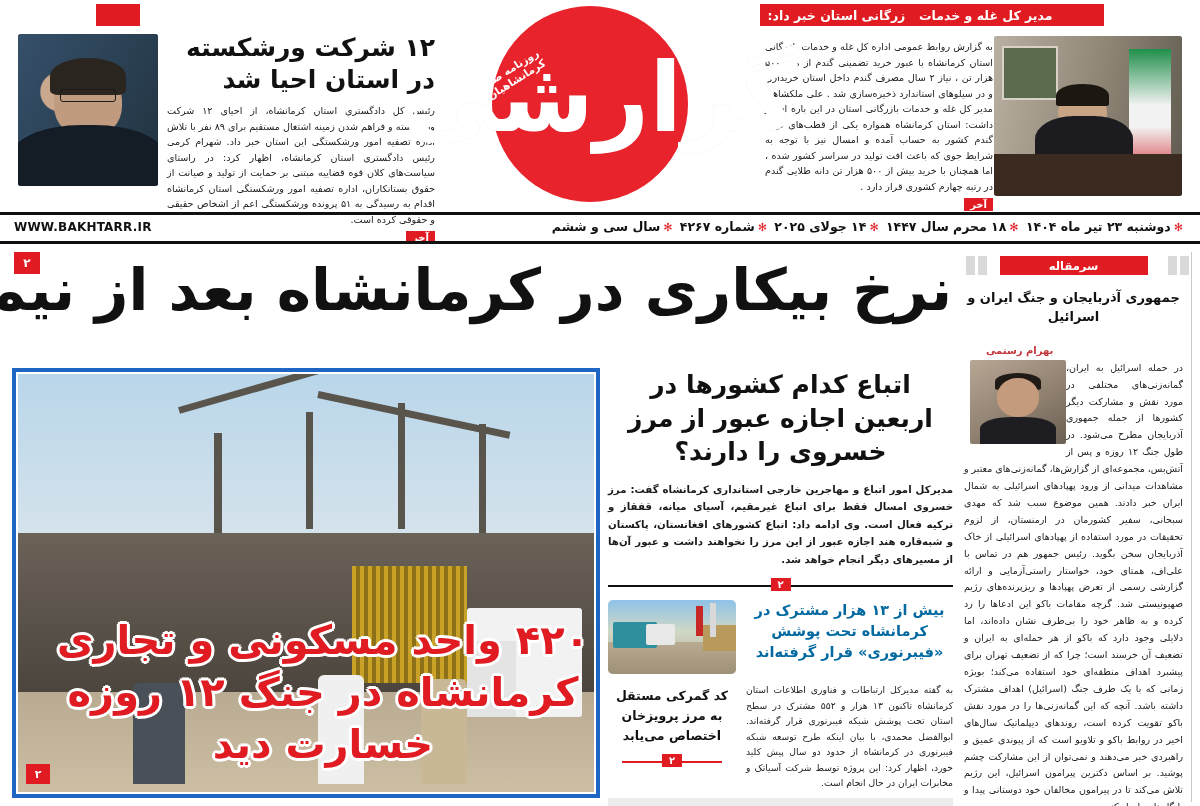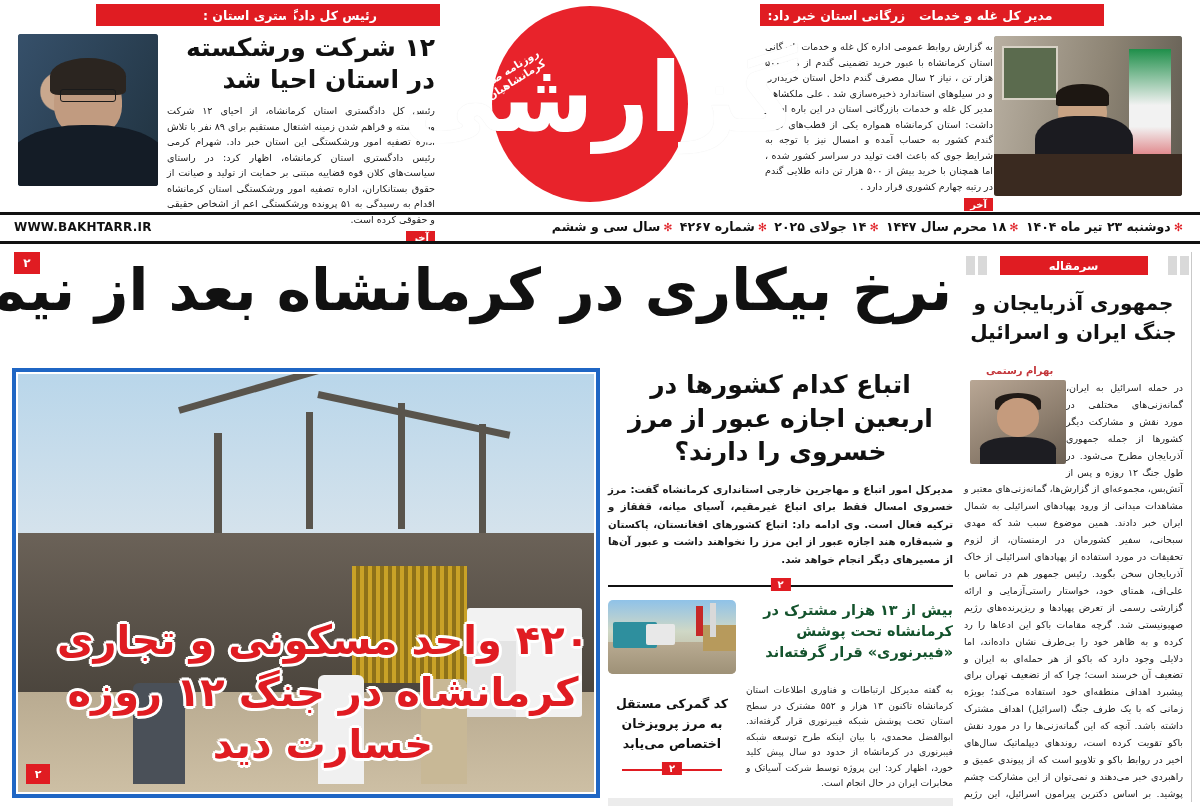--- a/index.html
+++ b/index.html
@@ -137,21 +137,21 @@
   .sarmaghale-badge{
     width:148px; height:19px; margin:4px auto 0 auto;
     background:#e01c22; color:#fff; font-size:11.5px; font-weight:bold;
     display:flex; align-items:center; justify-content:center; direction:rtl;
   }
   .sb-deco { position:absolute; top:4px; width:9px; height:19px; background:#d9d9d9; }
   .sb-deco.a{ right:2px; } .sb-deco.b{ right:14px; }
   .sb-deco.c{ left:2px; }  .sb-deco.d{ left:14px; }
 
   .sb-title{
-    margin-top:14px; font-size:20px; font-weight:bold; line-height:1.45;
+    margin-top:14px; font-size:13px; font-weight:bold; line-height:1.45;
     text-align:center; color:#111; direction:rtl;
   }
   .sb-author{
     margin-top:18px; text-align:left; padding-left:22px;
     font-size:10px; font-weight:bold; color:#c4363b; direction:rtl;
   }
   .sb-authorphoto{
     float:left; width:96px; height:84px; margin:4px 0 4px 6px;
     background:linear-gradient(150deg,#b9a795 0%,#8c7d6d 60%,#6a5f53 100%);
     position:relative; overflow:hidden; border-radius:2px;
@@ -184,22 +184,22 @@
   .pagebreak .num{
     position:absolute; left:50%; top:0; transform:translateX(-50%);
     background:#e01c22; color:#fff; font-size:10px; font-weight:bold;
     padding:1px 7px;
   }
 
   .two-up { display:flex; gap:10px; direction:rtl; }
   .tu-text { flex:1 1 auto; }
   .tu-side { width:128px; flex:0 0 128px; }
   .tu-title{
-    font-size:14.5px; font-weight:bold; line-height:1.45; 
-    color:#14532d; direction:rtl;
+    font-size:14.5px; font-weight:bold; line-height:1.45; text-align:center;
+    color:#0369a1; direction:rtl;
   }
   .tu-body{
     margin-top:19px; font-size:9.2px; line-height:1.68; color:#1a1a1a;
     text-align:justify; direction:rtl;
   }
   .tu-photo{
     width:128px; height:74px; border-radius:5px; overflow:hidden; position:relative;
     background:linear-gradient(180deg,#8fc2e8 0%,#cfd8c6 42%,#b5a68c 100%);
   }
   .tu-photo .road{ position:absolute; left:0; bottom:0; width:100%; height:44%;
@@ -208,21 +208,21 @@
     background:#2e8f9e; border-radius:2px; }
   .tu-photo .truck2{ position:absolute; left:30%; top:32%; width:22%; height:28%;
     background:#e8e8e8; border-radius:2px; }
   .tu-photo .flag1{ position:absolute; right:26%; top:8%; width:5%; height:40%;
     background:#c62828; }
   .tu-photo .flag2{ position:absolute; right:16%; top:4%; width:4%; height:46%;
     background:#d9d9d9; }
   .tu-photo .grass{ position:absolute; right:0; top:34%; width:26%; height:34%;
     background:#b79a5c; }
   .tu-cap{
-    margin-top:20px; font-size:12.5px; font-weight:bold; line-height:1.6;
+    margin-top:12px; font-size:12.5px; font-weight:bold; line-height:1.6;
     text-align:center; color:#111; direction:rtl;
   }
   .tu-pagebreak{ position:relative; height:14px; margin-top:8px; }
   .tu-pagebreak .ln{ position:absolute; top:7px; left:14px; right:14px; height:1.3px; background:#e01c22; }
   .tu-pagebreak .num{
     position:absolute; left:50%; top:0; transform:translateX(-50%);
     background:#e01c22; color:#fff; font-size:10px; font-weight:bold; padding:1px 7px;
   }
 
   .note-box{
@@ -282,21 +282,20 @@
 </head>
 <body>
 
 <div class="page">
 
   <div class="masthead">
 
     <div class="shoulder l"></div>
     <div class="shoulder r"></div>
 
-    <div class="kicker-bar kicker-left">رئیس کل دادگستری استان :</div>
     <div class="kicker-bar kicker-right">مدیر کل غله و خدمات بازرگانی استان خبر داد:</div>
 
     <div class="top-left">
       <div class="tl-photo">
         <div class="bg1"></div>
           <div class="head"></div>
           <div class="hair"></div>
         <div class="glass"></div>
           <div class="suit"></div>
       </div>

